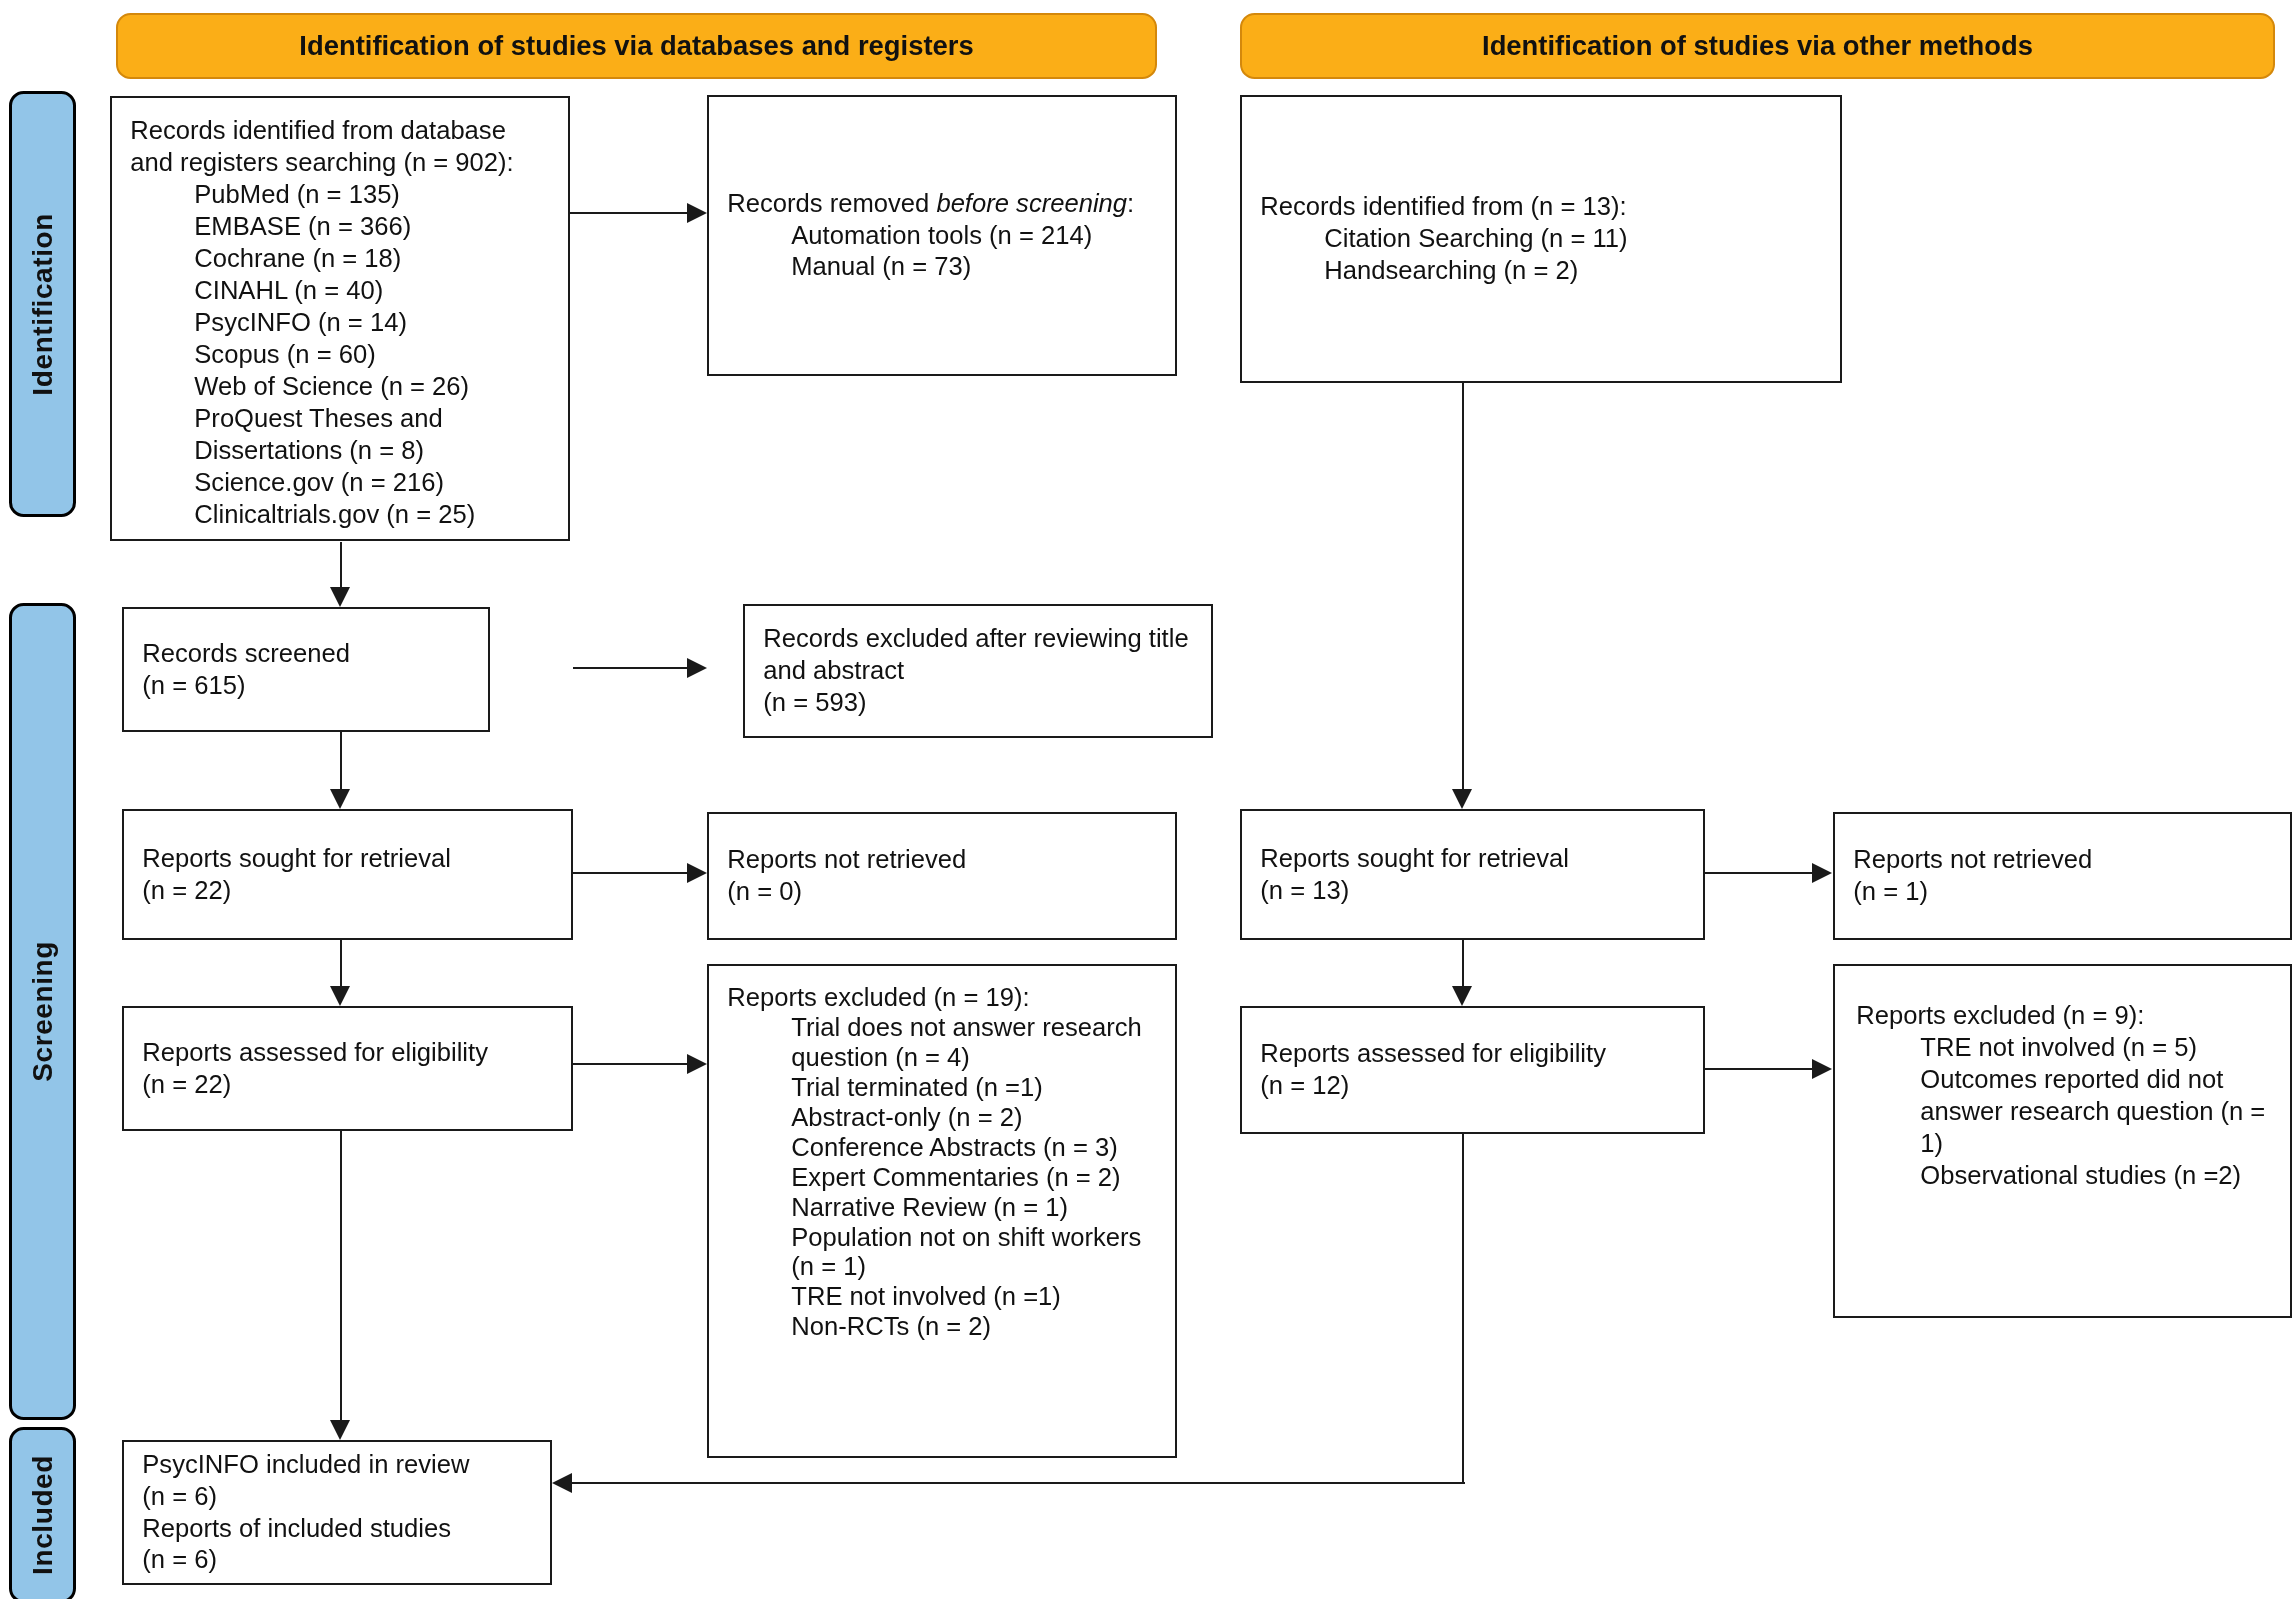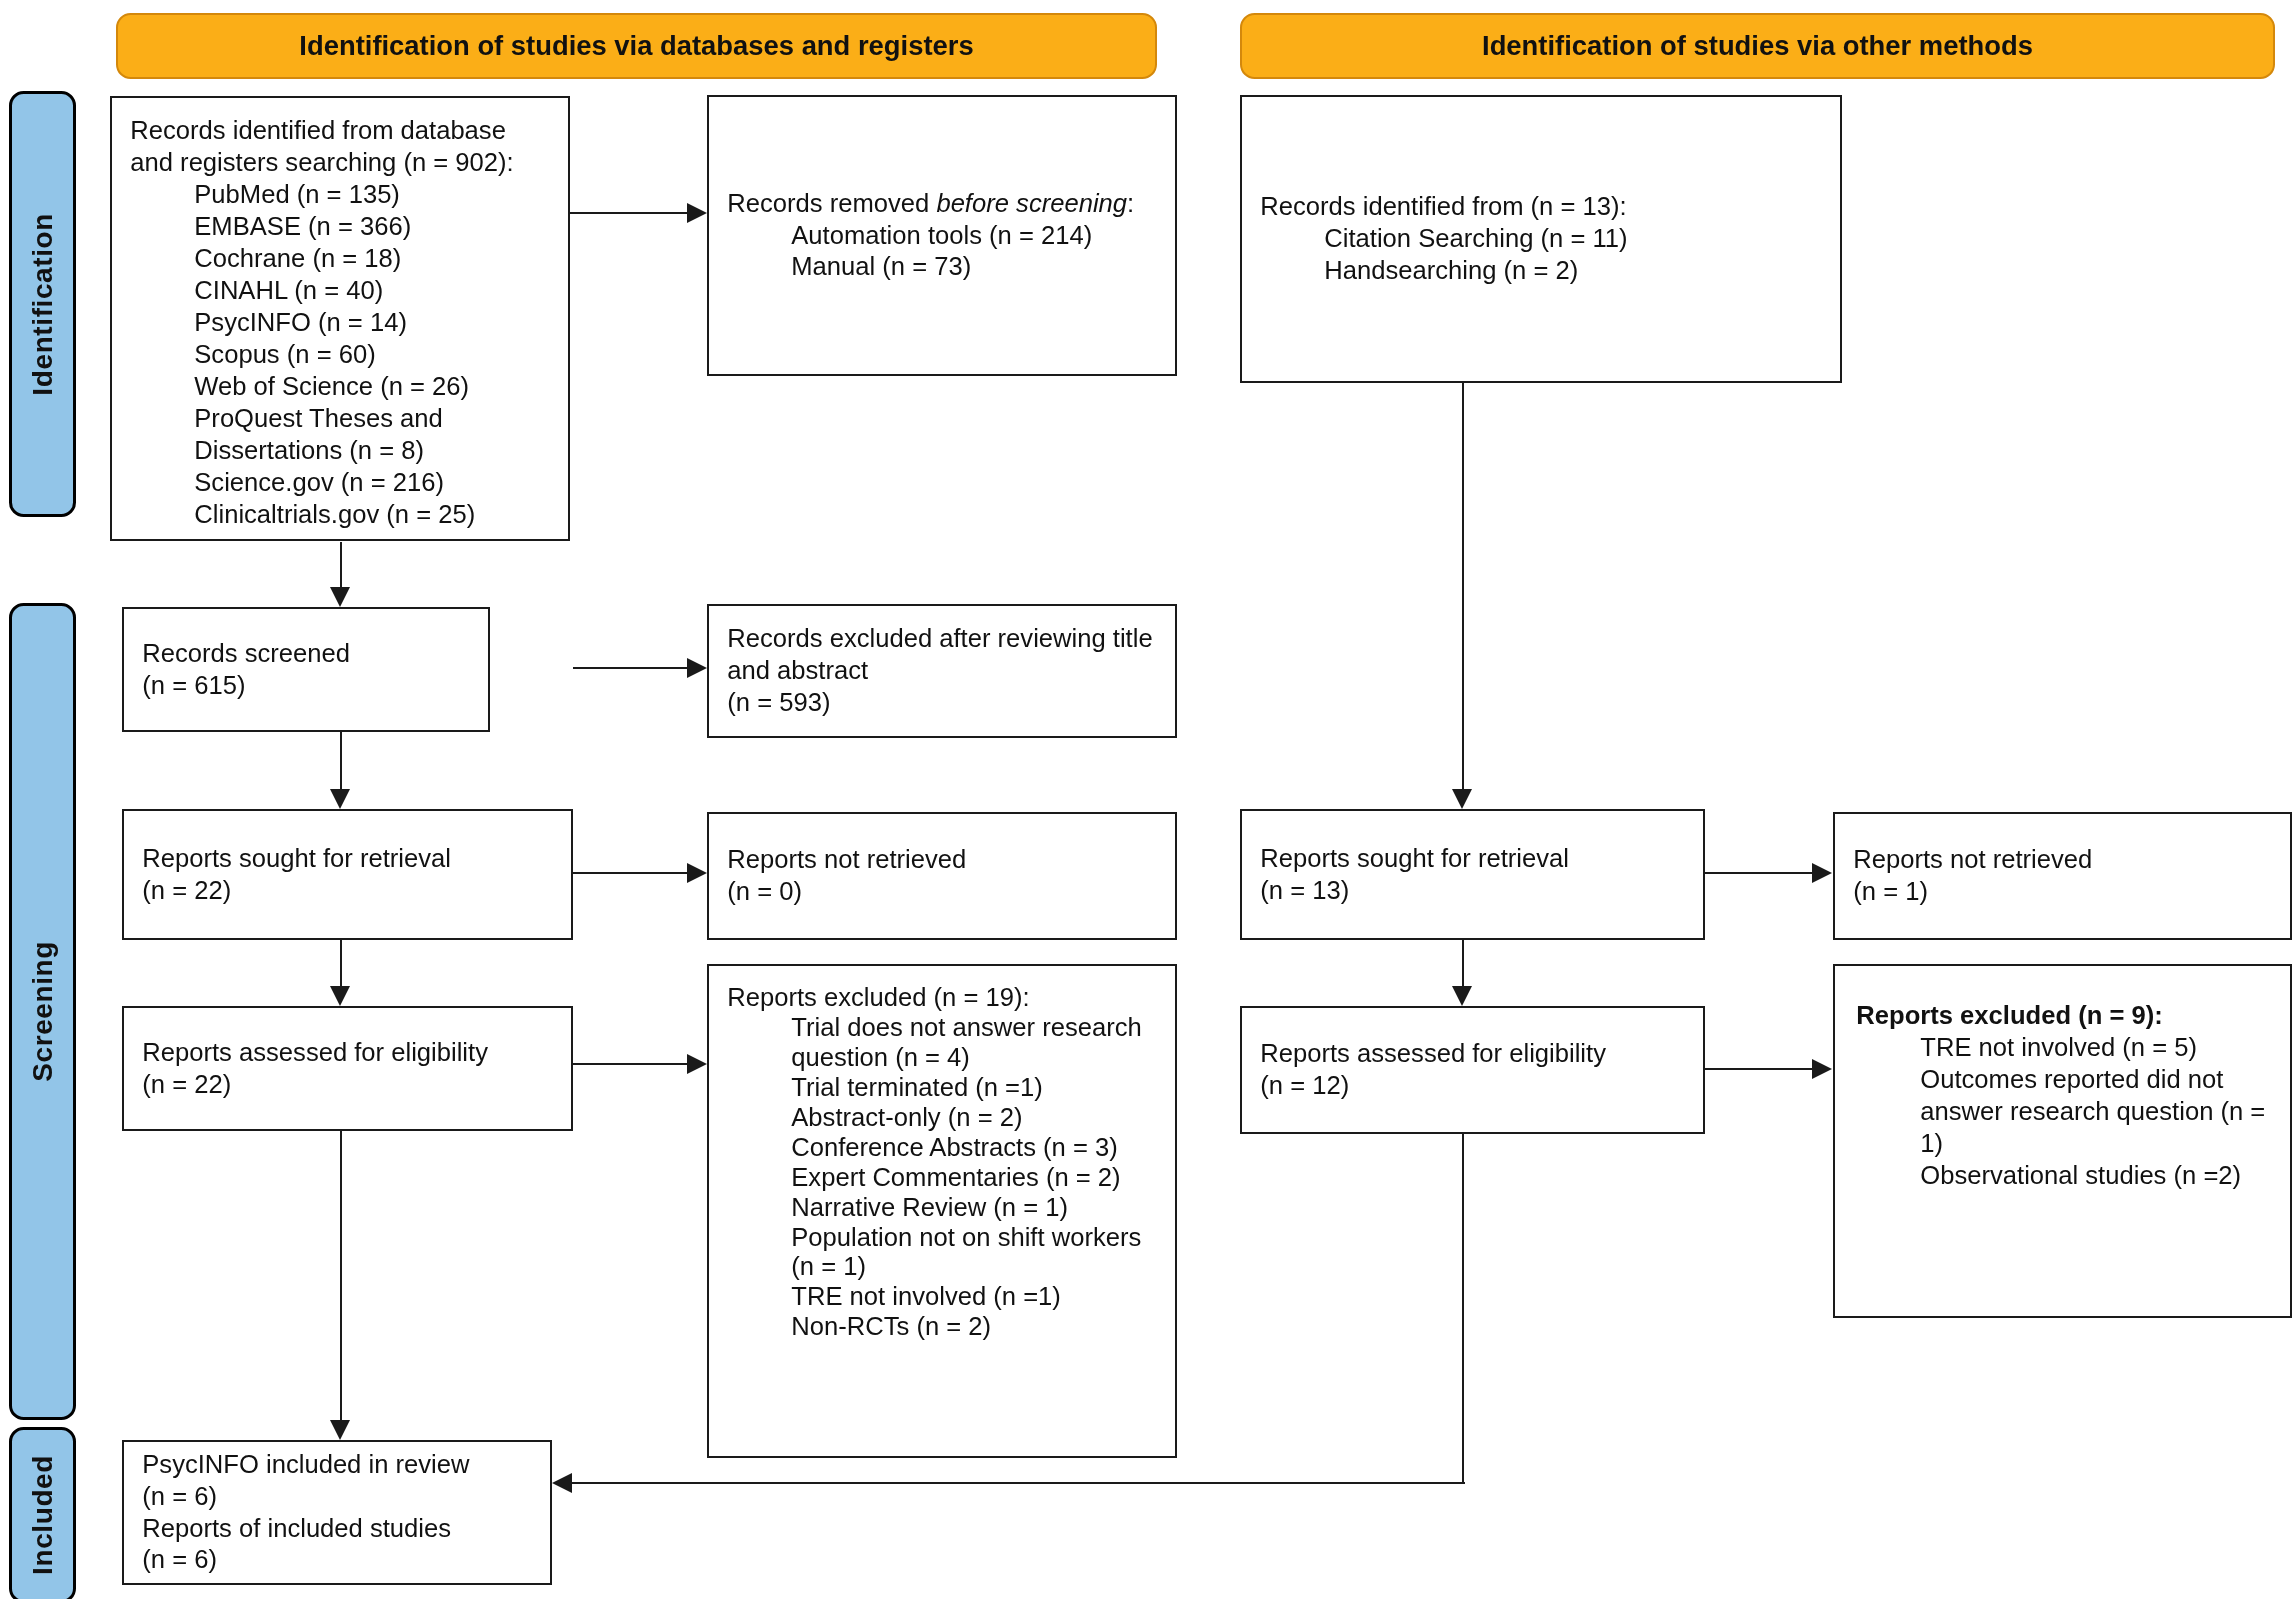--- a/index.html
+++ b/index.html
@@ -129,21 +129,21 @@
   <div class="box pad vcenter indent" style="left:707px;top:95px;width:470px;height:281px;">
     <p style="margin:0;">
       <span>Records removed </span><span class="it">before screening</span><span>:</span>
     </p>
     <div>
         <div>Automation tools (n = 214)</div>
         <div>Manual (n = 73)</div>
       </div>
   </div>
 
-  <div class="box pad vcenter" style="left:707px;top:604px;width:470px;height:134px;">
+  <div class="box pad vcenter" style="left:743px;top:604px;width:470px;height:134px;">
     <div>
         <div>Records excluded after reviewing title and abstract</div>
         <div>(n = 593)</div>
       </div>
   </div>
 
   <div class="box pad vcenter" style="left:707px;top:812px;width:470px;height:128px;">
     <div>
         <div>Reports not retrieved</div>
         <div>(n = 0)</div>
@@ -188,21 +188,21 @@
   </div>
 
   <div class="box pad vcenter" style="left:1833px;top:812px;width:459px;height:128px;">
     <div>
         <div>Reports not retrieved</div>
         <div>(n = 1)</div>
       </div>
   </div>
 
   <div class="box indent" style="left:1833px;top:964px;width:459px;height:354px;padding:34px 21.3px;">
-    <p style="margin:0;font-weight:bold;">Reports excluded (n = 9):</p>
+    <p style="margin:0;">Reports excluded (n = 9):</p>
     <div>
         <div>TRE not involved (n = 5)</div>
         <div>Outcomes reported did not answer research question (n = 1)</div>
         <div>Observational studies (n =2)</div>
       </div>
   </div>
 
   <div class="vline" style="left:340px;top:542px;height:48px;"></div>
   <div class="ah-down" style="left:330px;top:587px;"></div>
 

